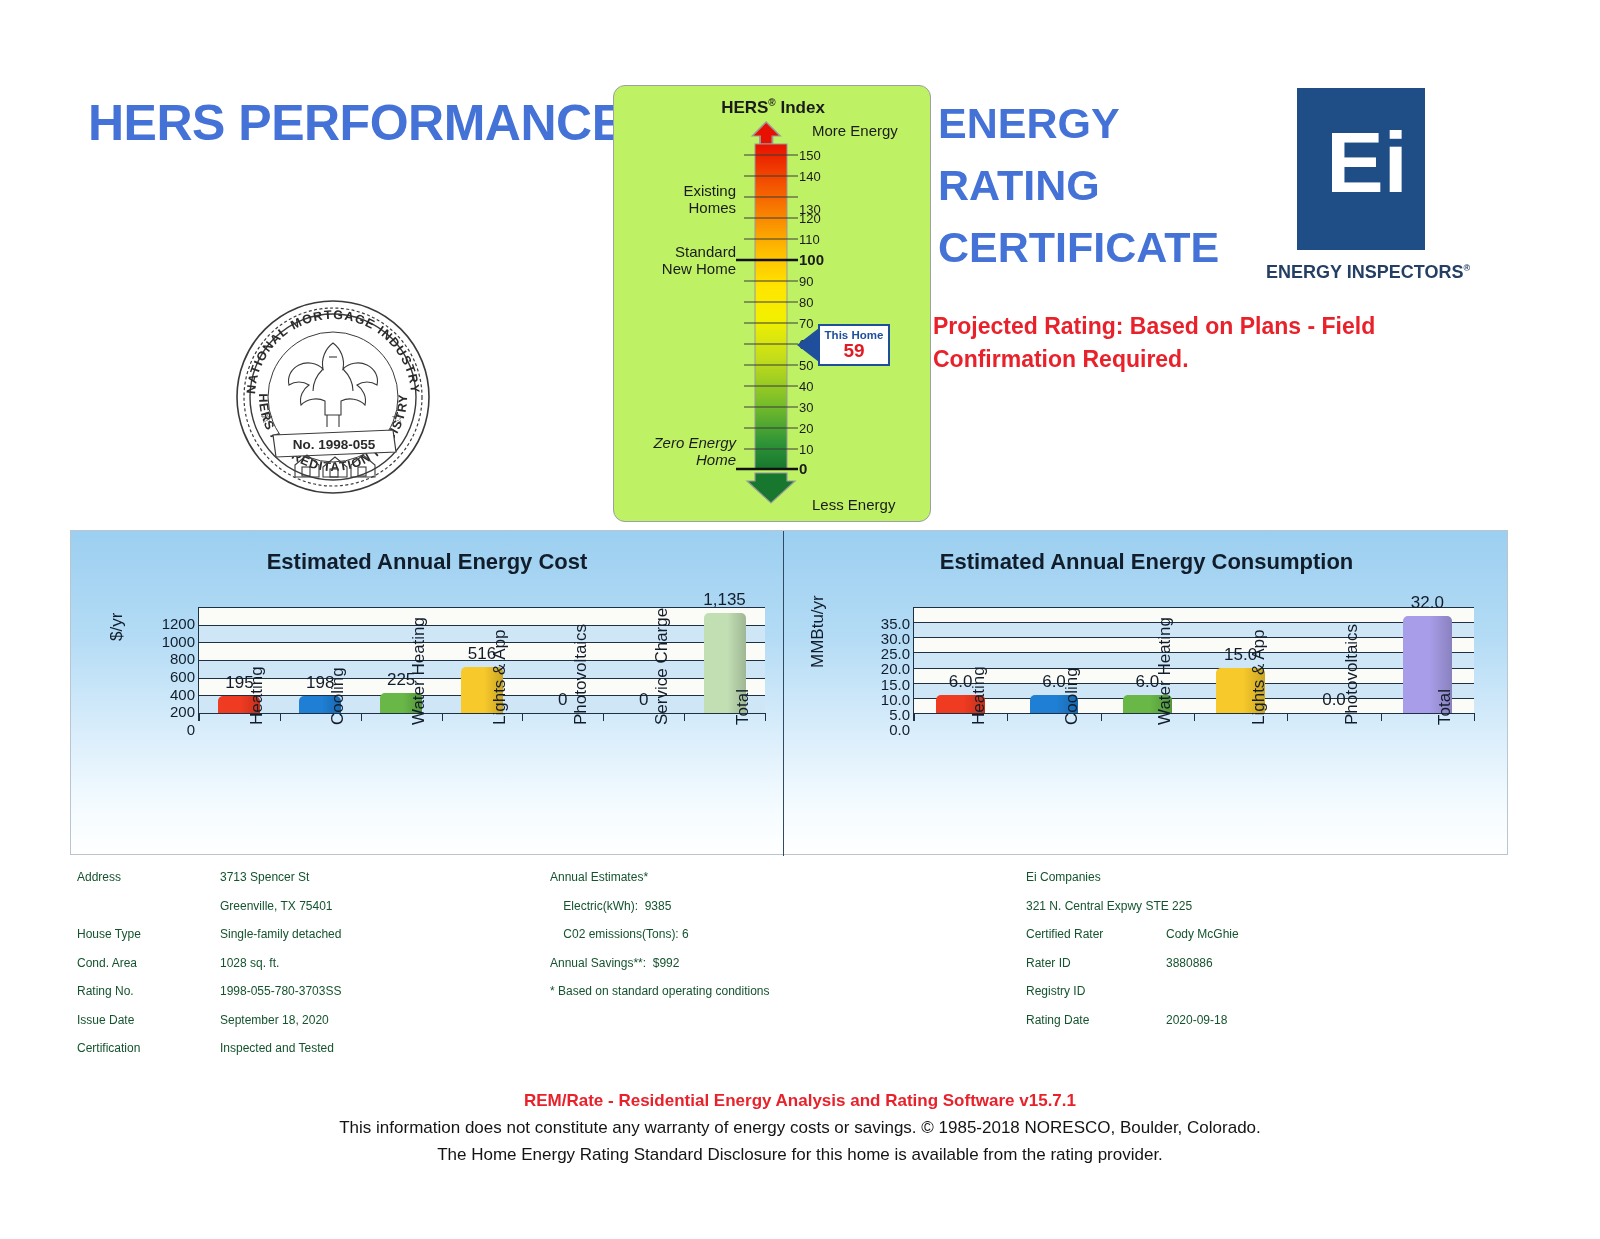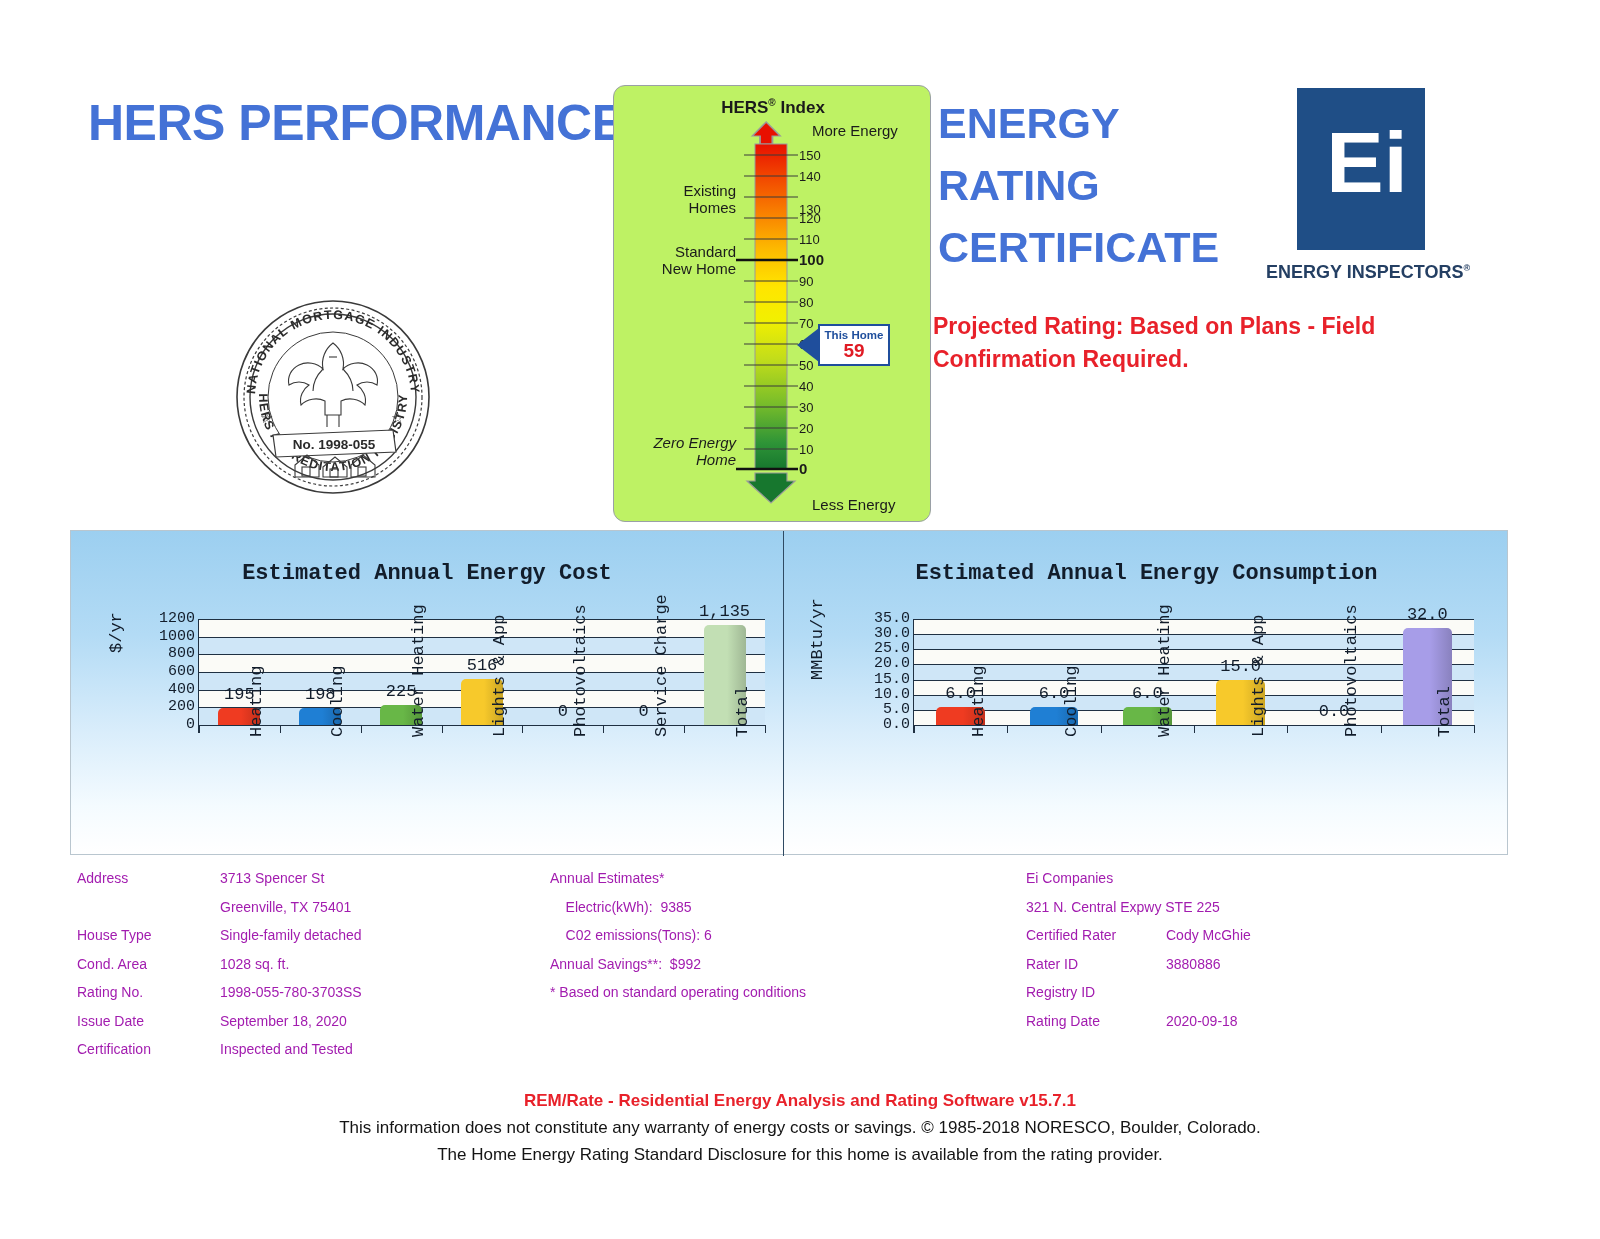--- a/index.html
+++ b/index.html
@@ -86,53 +86,53 @@
 
   
   #chart-panel {
     position: absolute; left: 70px; top: 530px; width: 1438px; height: 325px;
     background: linear-gradient(to bottom, #9ccff0 0%, #b3dbf5 32%, #d9edfb 62%, #f4fbff 85%, #ffffff 100%);
     border: 1px solid #b9c6cf;
   }
   #chart-divider {
     position: absolute; left: 712px; top: 0; width: 1px; height: 325px; background: #2f4a63;
   }
-  .chart-half { position: absolute; top: 12px; height: 325px; font-family: Liberation Mono, monospace; }
+  .chart-half { position: absolute; top: 0; height: 325px; }
   .chart-title {
     position: absolute; top: 18px; width: 100%; text-align: center;
     font-size: 22px; font-weight: bold; color: #121d2b;
   }
   .y-axis-title {
     position: absolute; font-size: 17px; color: #121d2b;
     transform: rotate(-90deg); transform-origin: left top; white-space: nowrap;
   }
   .y-tick {
     position: absolute; right: 0; font-size: 15px; color: #121d2b;
-    white-space: nowrap; text-align: right;
+    white-space: nowrap; text-align: right; margin-top: 17px;
   }
   .plot-area {
     position: absolute; background: #fbfbf7; overflow: visible;
   }
   .plot-band { position: absolute; left: 0; width: 100%; background: #cfe6f7; }
   .gridline { position: absolute; left: 0; width: 100%; height: 1px; background: #1f3042; }
   .axis-line { position: absolute; background: #1f3042; }
   .bar { position: absolute; bottom: 0; border-radius: 5px 5px 0 0; }
   .bar-value {
     position: absolute; text-align: center; font-size: 17px; color: #121d2b;
     white-space: nowrap;
   }
   .cat-label {
     position: absolute; font-size: 17px; color: #121d2b; white-space: nowrap;
     transform: rotate(-90deg); transform-origin: left top;
   }
   .tickmark { position: absolute; width: 1px; background: #1f3042; }
 
   
   #info-section { position: absolute; left: 0; top: 862px; width: 1600px; height: 215px; }
-  .info-col { position: absolute; font-size: 14px; color: #a21caf; }
+  .info-col { position: absolute; font-size: 12px; color: #14532d; }
   .info-row { position: relative; height: 28.5px; white-space: nowrap; }
   .info-label { position: absolute; left: 0; top: 0; }
   .info-value { position: absolute; top: 0; }
 
   
   #footer { position: absolute; left: 0; top: 1088px; width: 1600px; text-align: center; }
   #footer-software {
     font-size: 17px; font-weight: bold; color: #e8212a; line-height: 26px;
   }
   .footer-line { font-size: 17px; color: #141414; line-height: 27px; }

